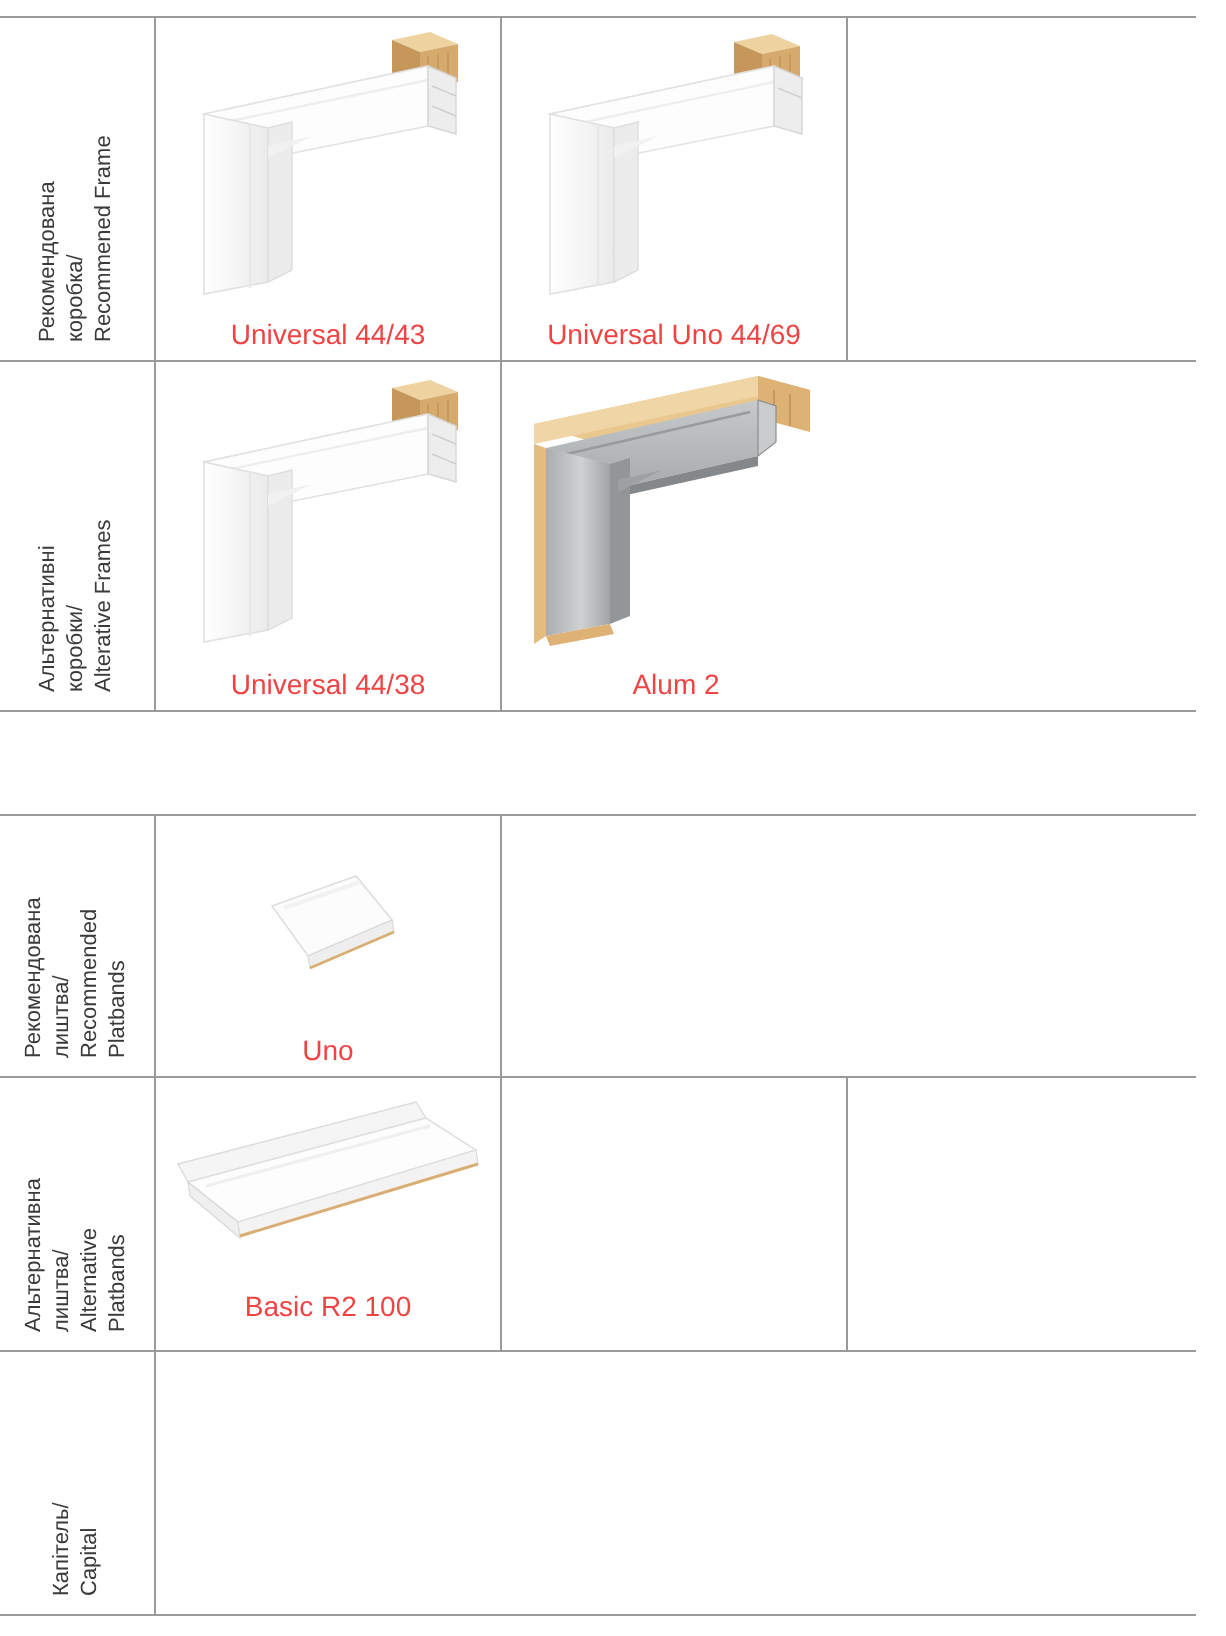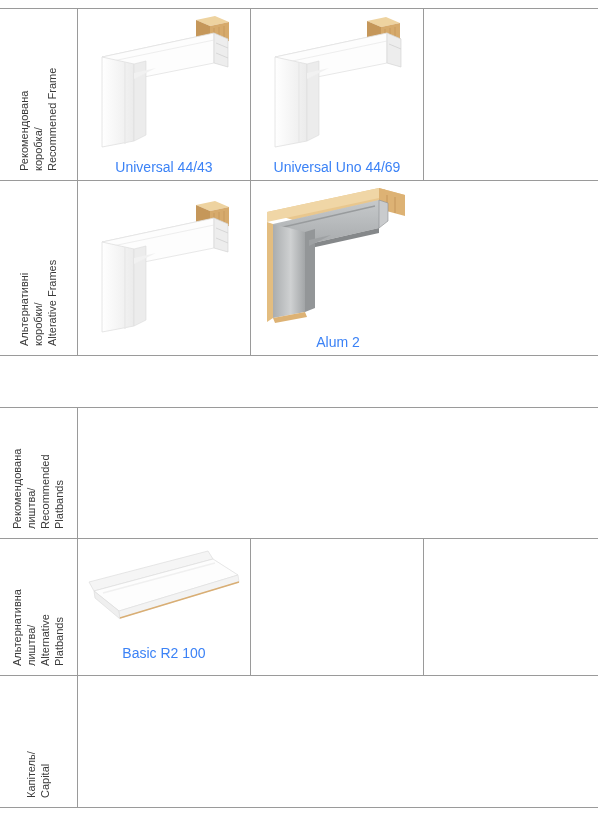--- a/index.html
+++ b/index.html
@@ -18,21 +18,21 @@
   .h172{height:172px}.h175{height:175px}.h131{height:131px}.h137{height:137px}.h132{height:132px}
   .cell{border-right:1px solid var(--line);position:relative;}
   .cell.last{border-right:none;}
   .label-cell{width:78px;display:flex;justify-content:center;overflow:hidden;}
   .rot{height:100%;writing-mode:vertical-rl;transform:rotate(180deg);
        white-space:pre-line;font-size:11px;line-height:1.27;color:var(--txt);
        padding-top:9px;text-align:left;}
   .c1{width:173px}.c2{width:173px}.c3{width:174px}.cwide{width:520px}
   .product-cell{display:flex;flex-direction:column;align-items:center;}
   .imgwrap{flex:1;display:flex;align-items:center;justify-content:center;width:100%;overflow:hidden;}
-  .caption{font-size:14px;color:#3b82f6;text-align:center;padding-bottom:5px;line-height:1.15;}
+  .caption{font-size:14px;color:#ef4444;text-align:center;padding-bottom:5px;line-height:1.15;}
   .caption.deep{padding-bottom:14px;}
   svg{display:block;}
 </style>
 </head>
 <body>
 
 <svg width="0" height="0" style="position:absolute">
   <defs>
     <linearGradient id="gWhiteLeg" x1="0" y1="0" x2="1" y2="0">
       <stop offset="0" stop-color="#ffffff"></stop>
@@ -132,20 +132,21 @@
             <polygon points="14,44 126,20 126,50 46,66" fill="#fdfdfd" stroke="#e2e2e2" stroke-width="0.8"></polygon>
             <path d="M20,49 L126,27" stroke="#eeeeee" stroke-width="1.2" fill="none"></path>
             <polygon points="126,20 140,26 140,54 126,50" fill="#ededed" stroke="#d6d6d6" stroke-width="0.7"></polygon>
             <path d="M128,30 l12,5 M128,40 l12,5" stroke="#d0d0d0" stroke-width="0.8" fill="none"></path>
             <polygon points="14,44 46,51 46,128 14,134" fill="url(#gWhiteLeg)" stroke="#e0e0e0" stroke-width="0.8"></polygon>
             <polygon points="46,51 58,48 58,122 46,128" fill="#ececec" stroke="#dedede" stroke-width="0.7"></polygon>
             <path d="M37,49 L37,131" stroke="#e7e7e7" stroke-width="1.2"></path>
             <polygon points="46,60 68,55 46,66" fill="#f1f1f1"></polygon>
           </svg>
         </div>
+        <div class="caption">Universal 44/38</div>
       </div>
       <div class="cell c3 last product-cell">
         <div class="imgwrap">
           <svg width="150" height="142" viewBox="0 0 150 142">
             <polygon points="4,26 116,2 142,9 30,34" fill="#e9c78e"></polygon>
             <path d="M14,27 L122,4 M24,30 L132,7" stroke="#d4a76a" stroke-width="0.9" fill="none"></path>
             <polygon points="116,2 142,9 142,30 116,23" fill="#ddb274"></polygon>
             <path d="M124,9 v16 M132,11 v16" stroke="#c09155" stroke-width="0.8"></path>
             <polygon points="4,26 116,2 116,12 4,36" fill="#f0d6a6"></polygon>
             <polygon points="10,38 116,14 116,42 46,58" fill="url(#gAlumFront)"></polygon>
@@ -166,20 +167,31 @@
 
   <div class="tbl tbl-platbands">
 
     <div class="trow h131">
       <div class="cell label-cell">
         <div class="rot">Рекомендована
 лиштва/
 Recommended
 Platbands</div>
       </div>
+      <div class="cell c2 product-cell">
+        <div class="imgwrap">
+          <svg width="80" height="58" viewBox="0 0 80 58">
+            <polygon points="12,20 54,5 72,27 30,45" fill="#fcfcfc" stroke="#dedede" stroke-width="0.8"></polygon>
+            <path d="M18,21 L56,8" stroke="#f2f2f2" stroke-width="2" fill="none"></path>
+            <polygon points="30,45 72,27 73,33 31,51" fill="#eeeeee" stroke="#d9d9d9" stroke-width="0.6"></polygon>
+            <path d="M31,51 L73,33" stroke="#d9ae74" stroke-width="1.3" fill="none"></path>
+          </svg>
+        </div>
+        <div class="caption">Uno</div>
+      </div>
       <div class="cell c3 last product-cell">
         <div class="imgwrap"></div>
         <div class="caption"></div>
       </div>
     </div>
 
     <div class="trow h137">
       <div class="cell label-cell">
         <div class="rot">Альтернативна
 лиштва/

